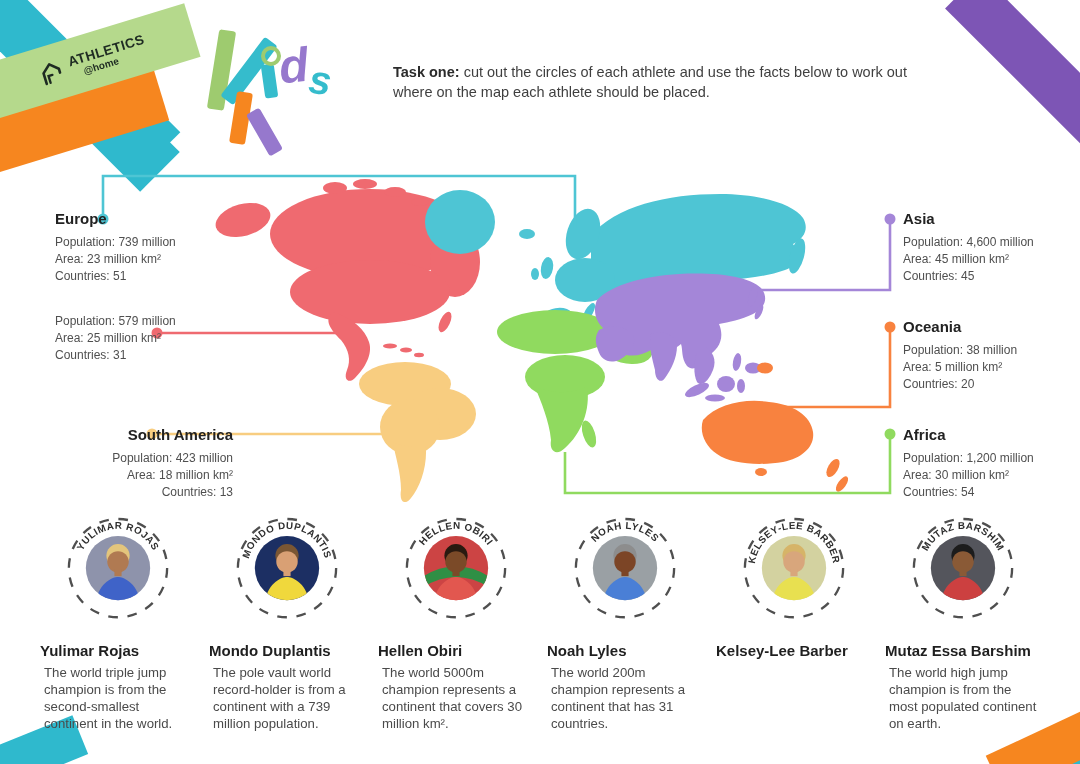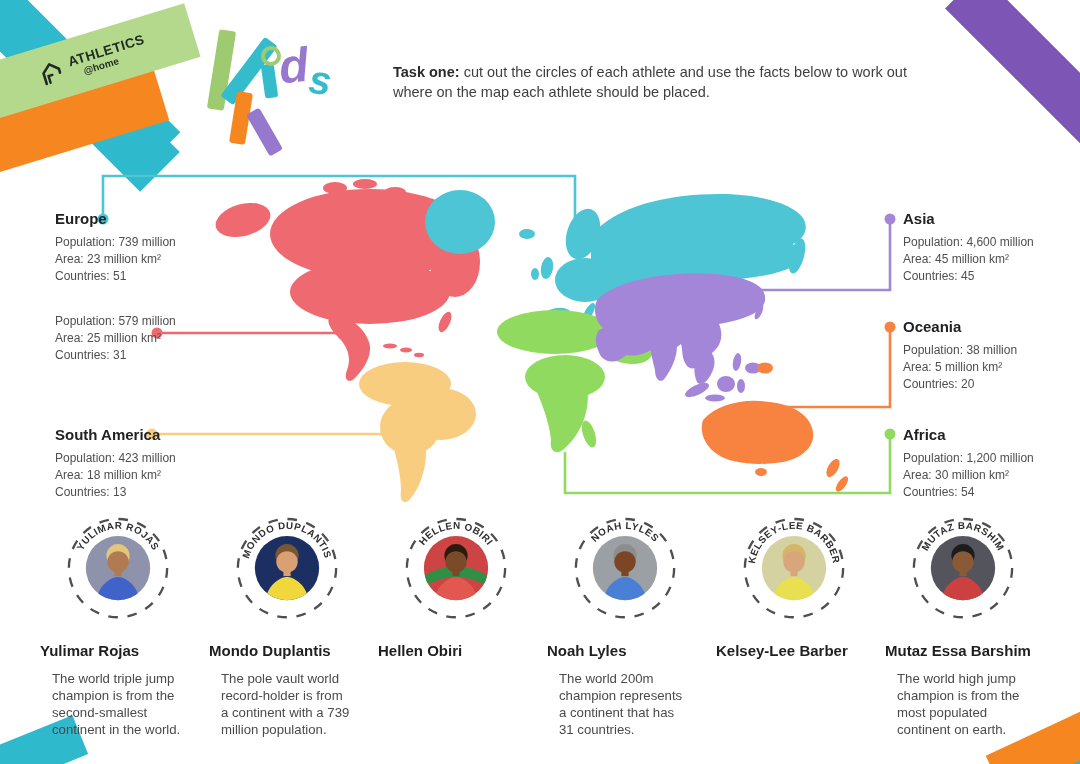--- a/index.html
+++ b/index.html
@@ -50,32 +50,32 @@
   .ln-eu{stroke:#4ec5d4}.ln-na{stroke:#ef6a70}.ln-sa{stroke:#f8cd80}
   .ln-as{stroke:#a486d8}.ln-oc{stroke:#f8823f}.ln-af{stroke:#90da5f}
   .dot-eu{fill:#4ec5d4}.dot-na{fill:#ef6a70}.dot-sa{fill:#f8cd80}
   .dot-as{fill:#a486d8}.dot-oc{fill:#f8823f}.dot-af{fill:#90da5f}
   
   .c-label{position:absolute;width:178px;z-index:7;}
   .c-name{font-size:15px;font-weight:bold;color:#222;white-space:pre-line;line-height:1.2;margin-bottom:6px;}
   .c-stat{font-size:12px;color:#4f4f4f;line-height:1.4;}
   .pos-eu{left:55px;top:210px;}
   .pos-na{left:55px;top:313px;}
-  .pos-sa{left:55px;top:426px;}
+  .pos-sa{left:55px;top:426px;text-align:right;}
   .pos-as{left:903px;top:210px;width:172px;}
   .pos-oc{left:903px;top:318px;width:172px;}
   .pos-af{left:903px;top:426px;width:172px;}
   
   .athletes{position:absolute;left:40px;top:502px;width:1002px;display:flex;gap:13px;z-index:7;}
   .athlete{width:156px;}
   .photo-svg{width:134px;height:134px;display:block;margin:0 auto;}
   .ring{fill:none;stroke:#4f4f4f;stroke-width:2.6;stroke-dasharray:10.8 10.8;}
   .arc-text{font-size:11px;font-weight:bold;letter-spacing:.6px;fill:#2e2e2e;}
   .a-name{font-size:15px;font-weight:bold;color:#1f1f1f;margin:6px 0 6px 0;}
-  .a-desc{font-size:13.2px;color:#4a4a4a;line-height:1.28;margin:12px;}
+  .a-desc{font-size:13.2px;color:#4a4a4a;line-height:1.28;margin:4px;}
   
   .p0 .bg{fill:#8e93ab}.p0 .hair{fill:#e3c57c}.p0 .skin{fill:#b07a52}.p0 .shirt{fill:#3f63c8}
   .p1 .bg{fill:#1c2f63}.p1 .hair{fill:#7a5633}.p1 .skin{fill:#d9a074}.p1 .shirt{fill:#f0d83c}
   .p2 .bg{fill:#cc4444}.p2 .hair{fill:#2a1a10}.p2 .skin{fill:#7b4a28}.p2 .shirt{fill:#e2574f}.p2 .stripe{fill:#2f8f45}
   .p3 .bg{fill:#9aa0a4}.p3 .hair{fill:#8d8d8d}.p3 .skin{fill:#7c4526}.p3 .shirt{fill:#4a7fd6}
   .p4 .bg{fill:#d3d2a0}.p4 .hair{fill:#d6b468}.p4 .skin{fill:#d8a67c}.p4 .shirt{fill:#e8e050}
   .p5 .bg{fill:#54555c}.p5 .hair{fill:#1c1c1c}.p5 .skin{fill:#8a5a36}.p5 .shirt{fill:#cc4040}
 </style>
 </head>
 <body>
@@ -298,20 +298,21 @@
         <rect class="bg" x="37" y="36" width="76" height="76"></rect>
         <path class="stripe" d="M34 86 Q75 58 116 86 L116 98 Q75 70 34 98 Z"></path>
         <circle class="hair" cx="75" cy="60" r="13"></circle>
         <circle class="skin" cx="75" cy="67" r="12"></circle>
         <rect class="skin" x="71" y="75" width="8" height="8"></rect>
         <path class="shirt" d="M50 112 C54 90 69 84 75 84 C81 84 96 90 100 112 Z"></path>
       </g>
       <text class="arc-text"><textPath href="#arc2" startOffset="50%" text-anchor="middle">HELLEN OBIRI</textPath></text>
     </svg>
     <div class="a-name">Hellen Obiri</div>
+    <p class="a-desc">The world 5000m champion represents a continent that covers 30 million km².</p>
   </div>
 
   <div class="athlete">
     <svg class="photo-svg p3" viewBox="0 0 150 150">
       <defs>
         <path id="arc3" d="M 35.1 92.6 A 44 44 0 1 1 114.9 92.6"></path>
         <clipPath id="clip3">
             <circle cx="75" cy="74" r="36"></circle>
           </clipPath>
       </defs>

